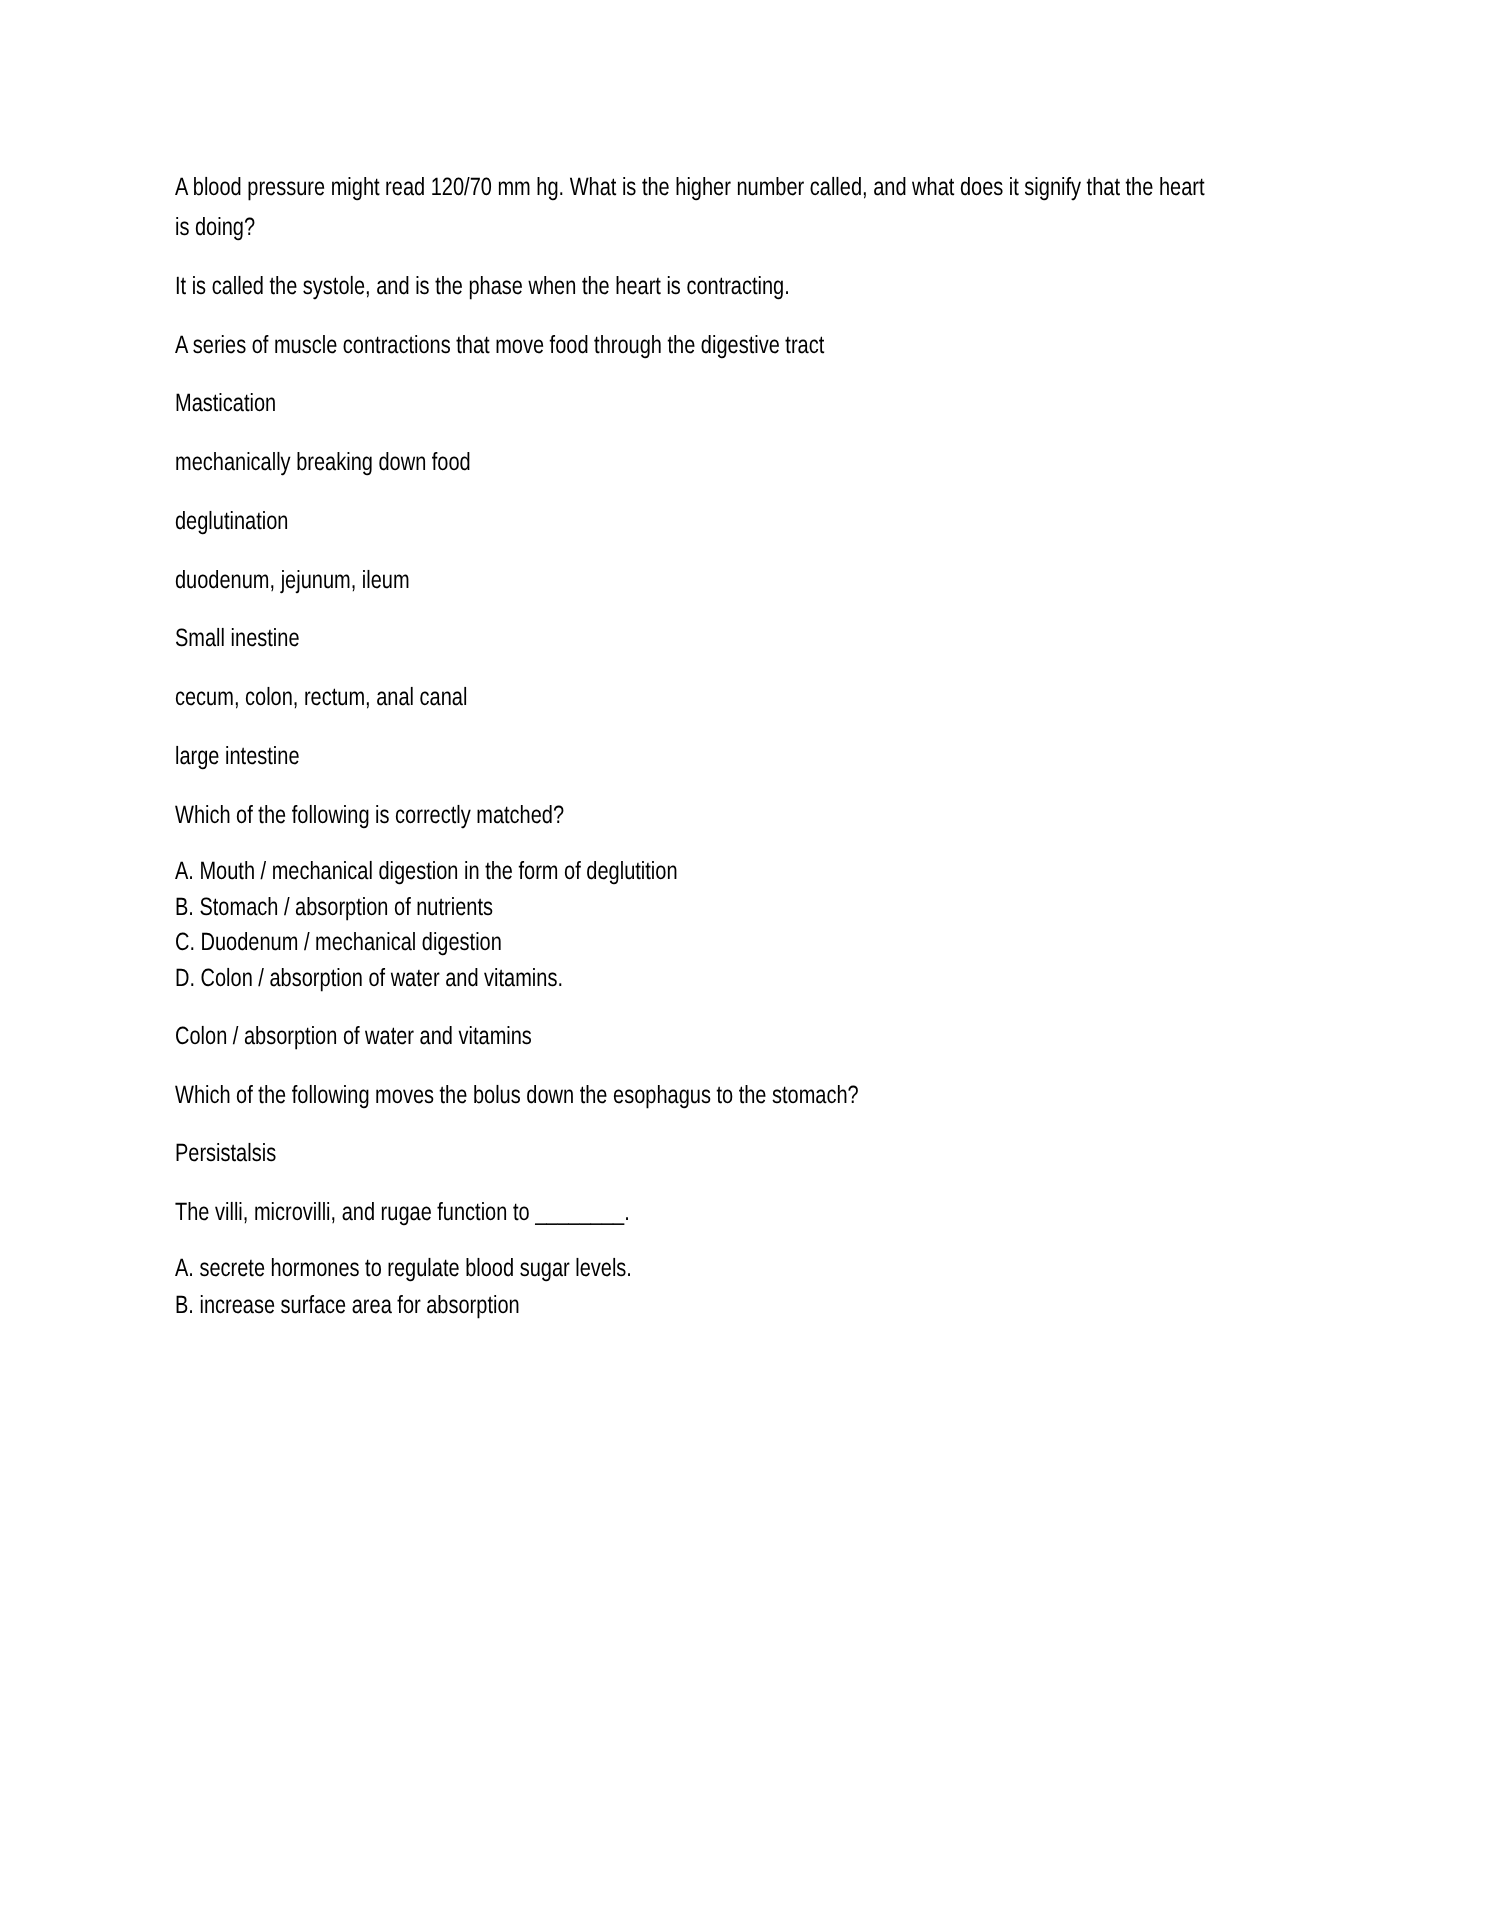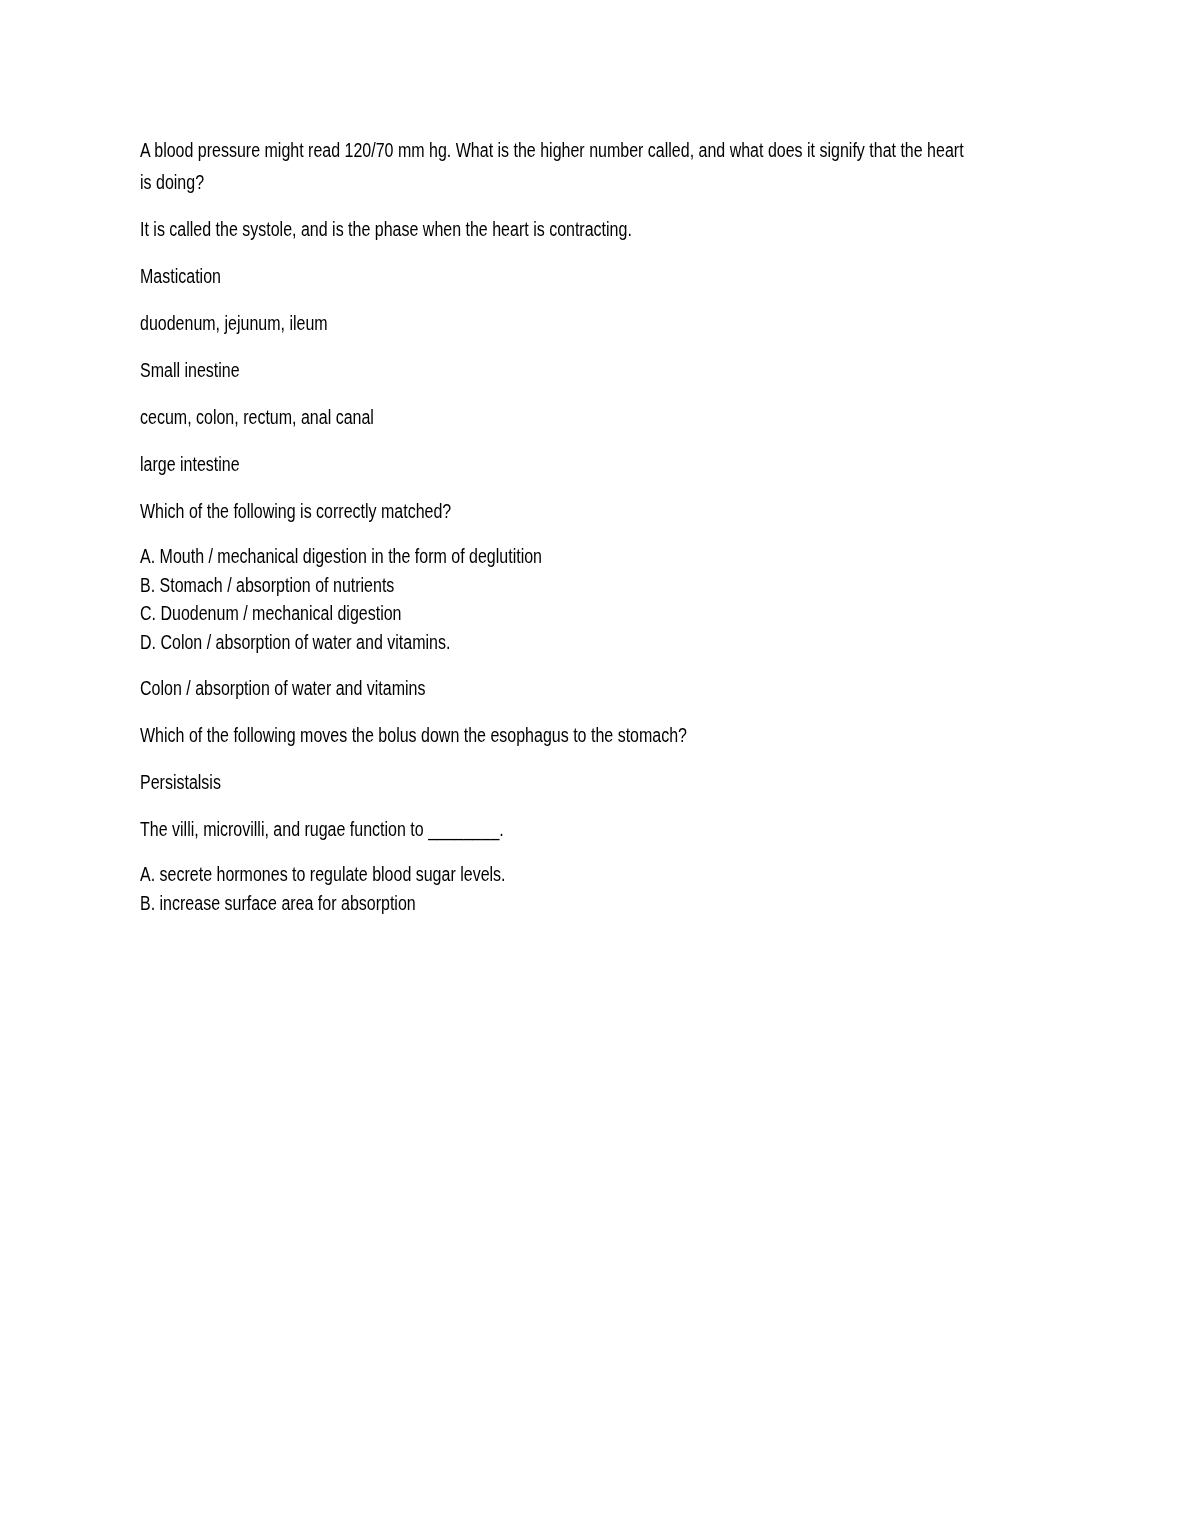--- a/index.html
+++ b/index.html
@@ -38,26 +38,35 @@
   <div class="block">
     <div class="line">A blood pressure might read 120/70 mm hg. What is the higher number called, and what does it signify that the heart</div>
     <div class="line">is doing?</div>
   </div>
 
   <div class="block">
     <div class="line">It is called the systole, and is the phase when the heart is contracting.</div>
   </div>
 
 
+  <div class="block">
+    <div class="line">A series of muscle contractions that move food through the digestive tract</div>
+  </div>
 
   <div class="block">
     <div class="line">Mastication</div>
   </div>
 
+  <div class="block">
+    <div class="line">mechanically breaking down food</div>
+  </div>
 
+  <div class="block">
+    <div class="line">deglutination</div>
+  </div>
 
 
   <div class="block">
     <div class="line">duodenum, jejunum, ileum</div>
   </div>
 
   <div class="block">
     <div class="line">Small inestine</div>
   </div>
 

